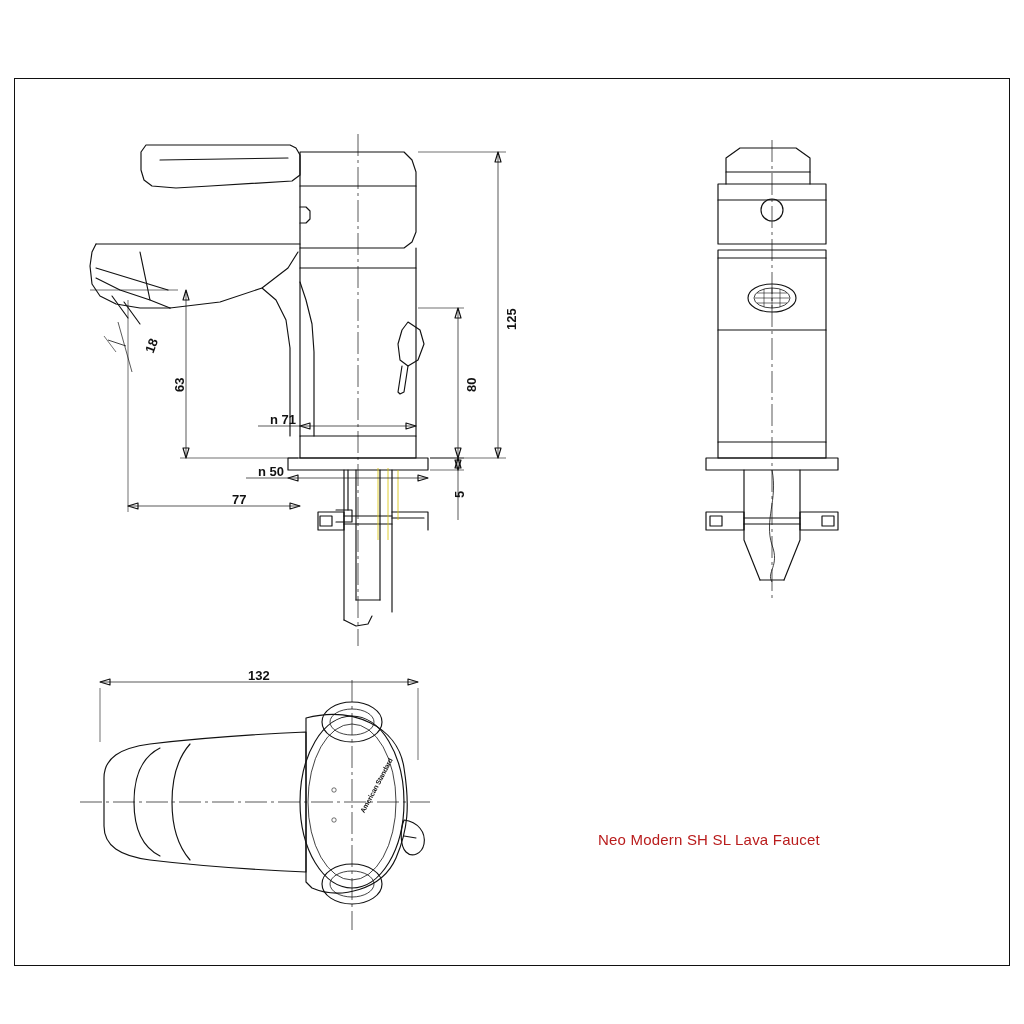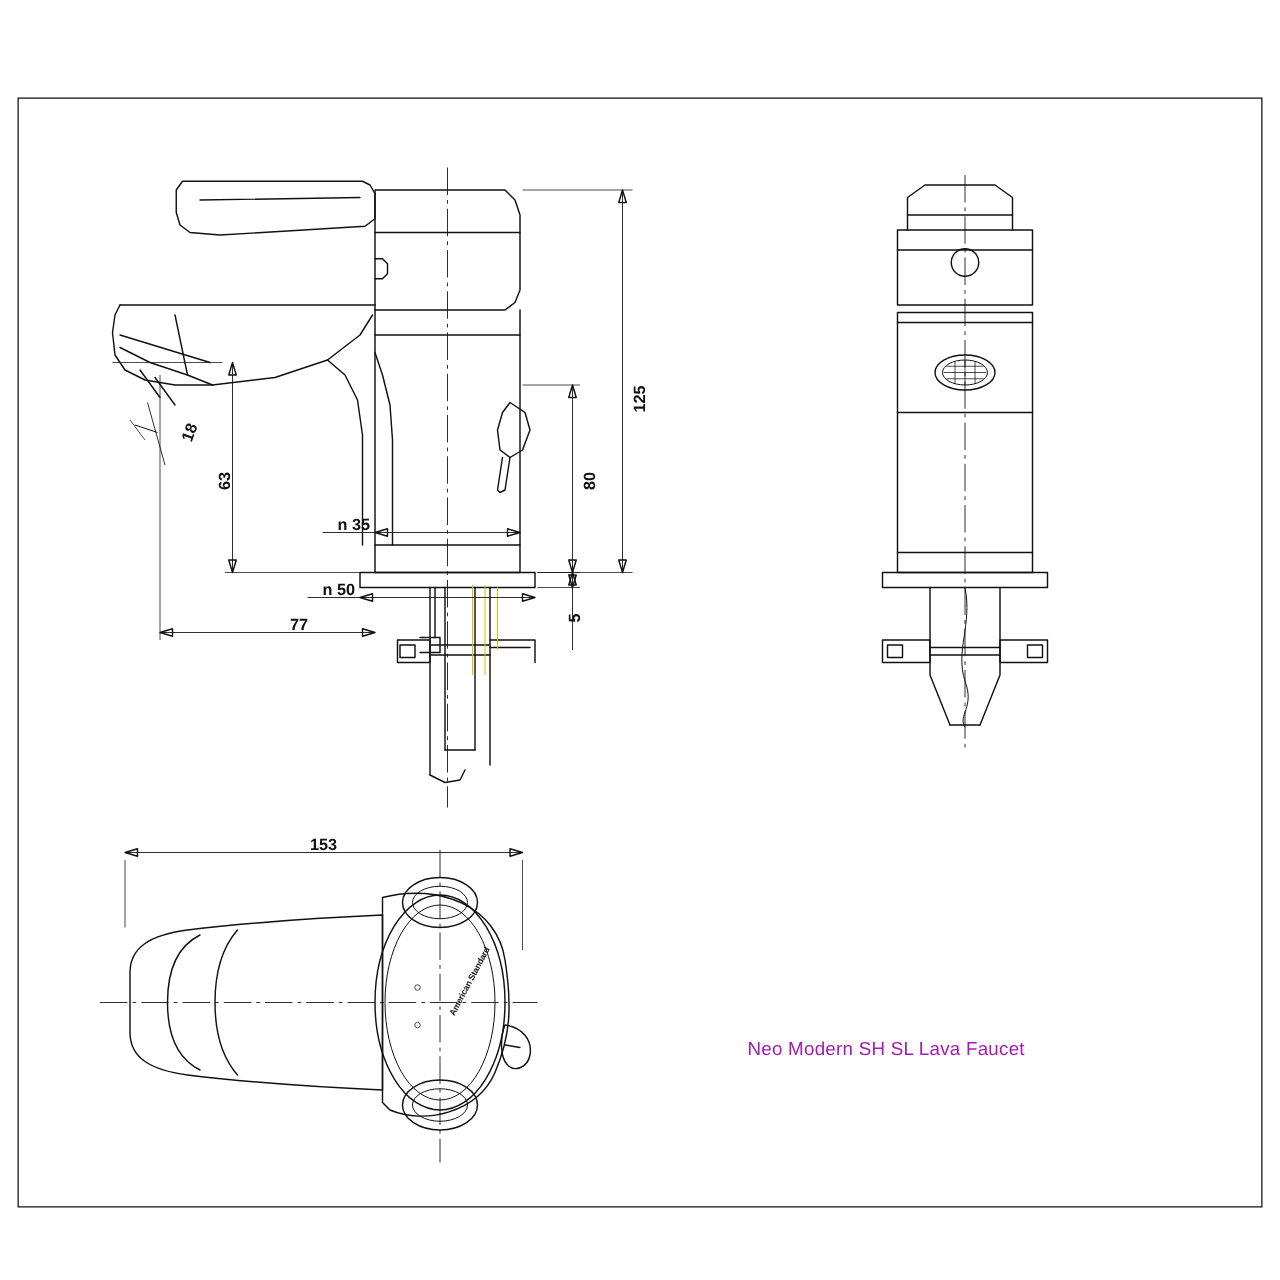--- a/index.html
+++ b/index.html
@@ -10,21 +10,21 @@
   .ln{stroke:#111;stroke-width:1.15;fill:none;stroke-linejoin:round;stroke-linecap:round;}
   .thin{stroke:#111;stroke-width:0.8;fill:none;}
   .hair{stroke:#111;stroke-width:0.6;fill:none;}
   .center{stroke:#111;stroke-width:0.7;fill:none;stroke-dasharray:22 4 3 4;}
   .dimline{stroke:#111;stroke-width:0.7;fill:none;}
   .ext{stroke:#111;stroke-width:0.6;fill:none;}
   .ylw{stroke:#d8c200;stroke-width:0.8;fill:none;}
   .lbl{position:absolute;font-family:"Liberation Sans",sans-serif;font-size:13px;color:#111;white-space:nowrap;}
   .lbl.b{font-weight:700;}
   .rot90{transform:rotate(-90deg);transform-origin:left top;}
-  .title{position:absolute;font-size:15px;color:#a21caf;letter-spacing:.2px;}
+  .title{position:absolute;font-size:15px;color:#b91c1c;letter-spacing:.2px;}
   .logo{position:absolute;font-size:7px;font-weight:700;color:#111;transform:rotate(-62deg);line-height:7px;letter-spacing:-0.2px;}
 </style>
 </head>
 <body>
 
 <div id="sheet">
 
   <div class="frame"></div>
 
   <svg viewBox="0 0 1024 1024">
@@ -195,22 +195,22 @@
       <path class="ln" d="M100 682 L110 679 L110 685 Z" fill="#111"></path>
       <path class="ln" d="M418 682 L408 679 L408 685 Z" fill="#111"></path>
     </g>
   </svg>
 
   <div class="lbl b rot90" style="left:504px;top:330px;">125</div>
   <div class="lbl b rot90" style="left:464px;top:392px;">80</div>
   <div class="lbl b rot90" style="left:172px;top:392px;">63</div>
   <div class="lbl b" style="left:142px;top:350px;transform:rotate(-70deg);transform-origin:left top;">18</div>
   <div class="lbl b rot90" style="left:452px;top:498px;">5</div>
-  <div class="lbl b" style="left:270px;top:412px;">n 35</div>
+  <div class="lbl b" style="left:270px;top:412px;">n 71</div>
   <div class="lbl b" style="left:258px;top:464px;">n 50</div>
   <div class="lbl b" style="left:232px;top:492px;">77</div>
-  <div class="lbl b" style="left:248px;top:668px;">153</div>
+  <div class="lbl b" style="left:248px;top:668px;">132</div>
 
   <div class="logo" style="left:346px;top:782px;">American Standard</div>
 
   <div class="title" style="left:598px;top:831px;">Neo Modern SH SL Lava Faucet</div>
 
 </div>
 
 </body></html>

